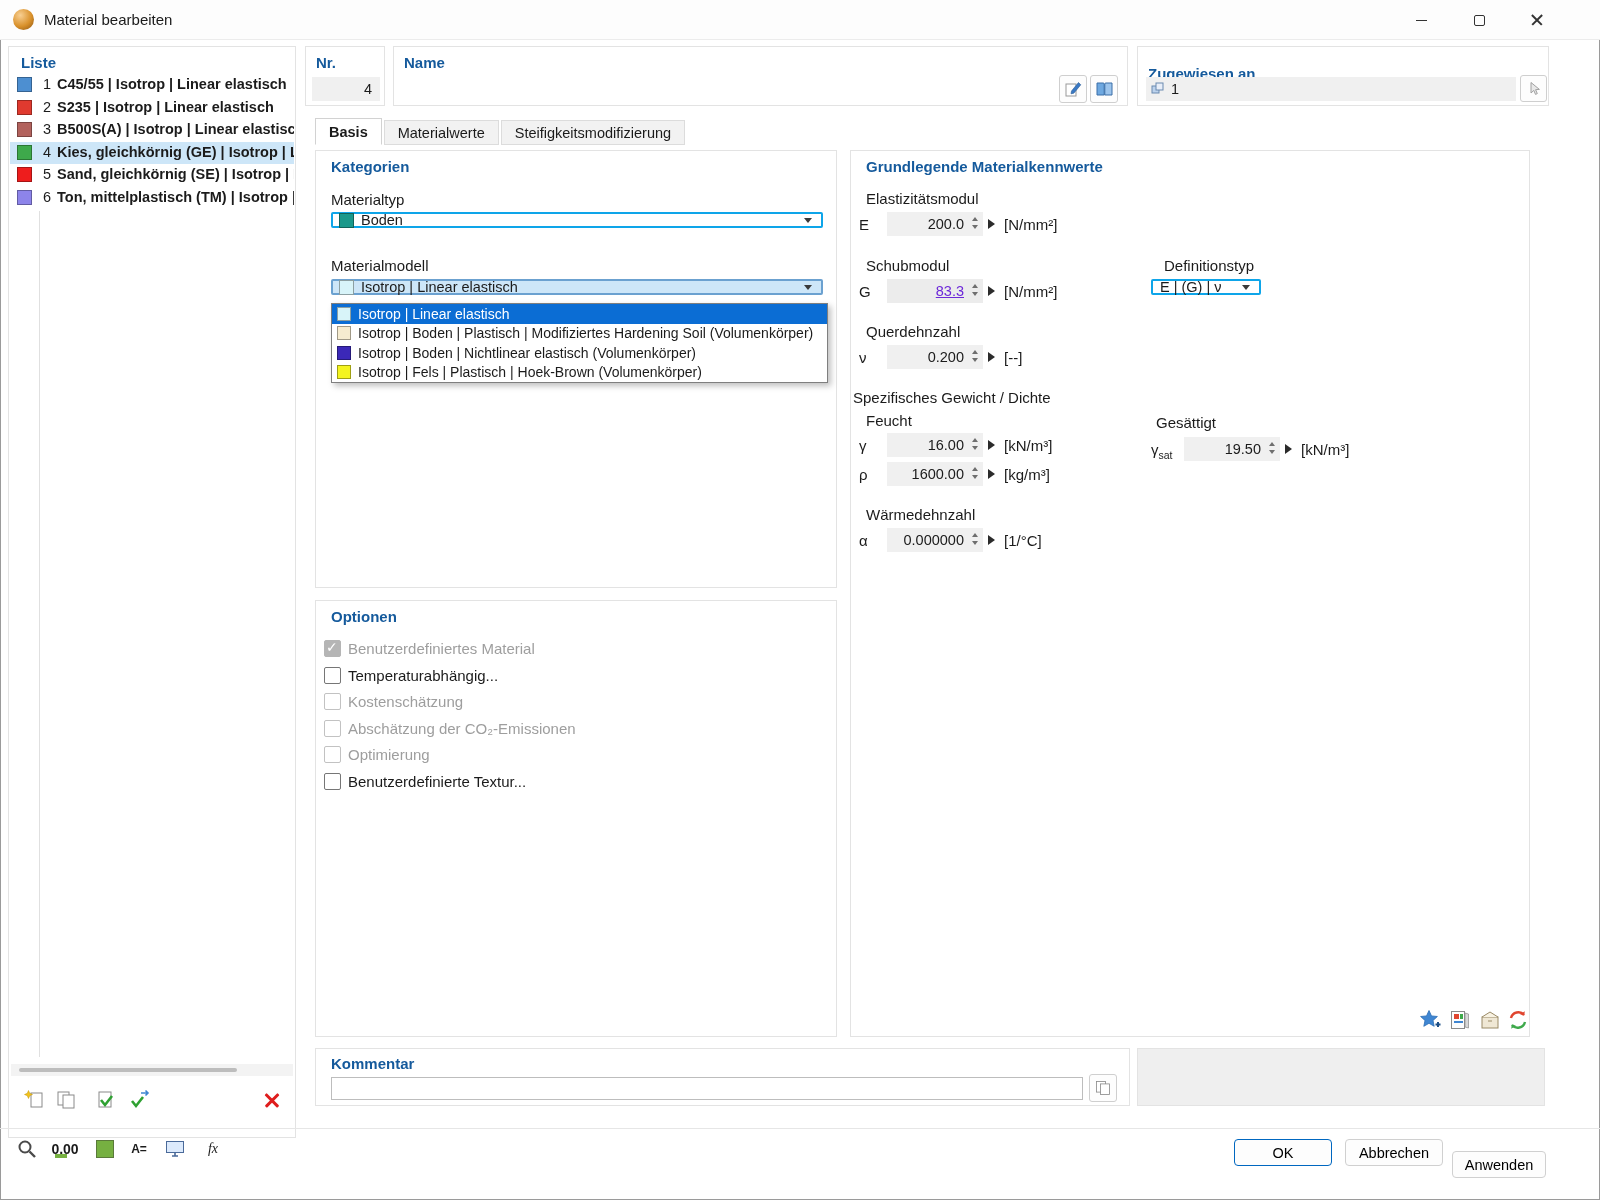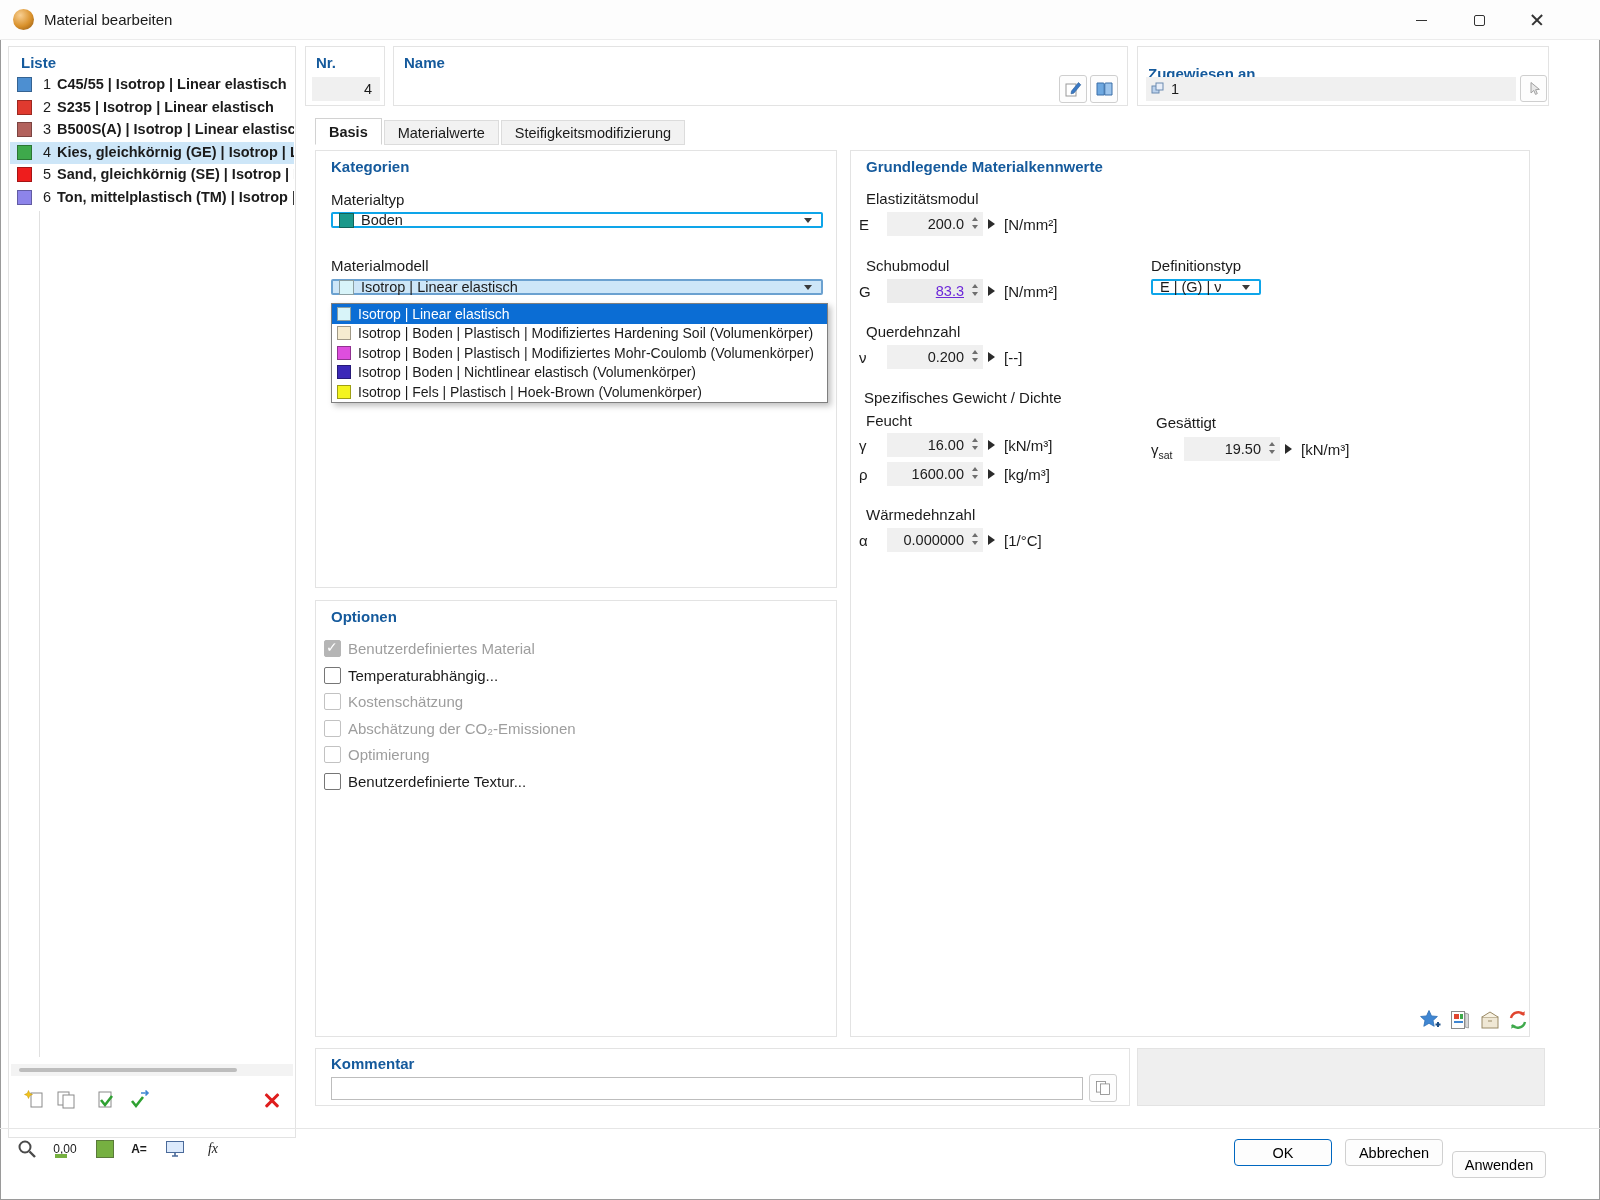--- a/index.html
+++ b/index.html
@@ -253,24 +253,20 @@
   <div class="pop" style="left:15px;top:152px;width:497px;">
     <div class="prow sel">
       <span class="sw" style="background-color: rgb(216, 244, 249);"></span>
       <span class="t">Isotrop | Linear elastisch</span>
     </div>
     <div class="prow">
       <span class="sw" style="background-color: rgb(246, 236, 208);"></span>
       <span class="t">Isotrop | Boden | Plastisch | Modifiziertes Hardening Soil (Volumenkörper)</span>
     </div>
     <div class="prow">
-      <span class="sw" style="background-color: rgb(222, 78, 222);"></span>
-      <span class="t">Isotrop | Boden | Plastisch | Modifiziertes Mohr-Coulomb (Volumenkörper)</span>
-    </div>
-    <div class="prow">
       <span class="sw" style="background-color: rgb(59, 40, 184);"></span>
       <span class="t">Isotrop | Boden | Nichtlinear elastisch (Volumenkörper)</span>
     </div>
     <div class="prow">
       <span class="sw" style="background-color: rgb(244, 244, 31);"></span>
       <span class="t">Isotrop | Fels | Plastisch | Hoek-Brown (Volumenkörper)</span>
     </div>
   </div>
 </div>
 
@@ -316,39 +312,39 @@
   <div class="spin dis" style="left:36px;top:128px;">
     <span class="v">83.3</span>
     <span class="ar">
         <i class="u"></i>
         <i class="d"></i>
       </span>
   </div>
   <span class="detail" style="left:137px;top:135px;"></span>
   <span class="unit" style="left:153px;top:132px;">[N/mm²]</span>
 
-  <div class="lbl abs" style="left:300px;top:106px;">Definitionstyp</div>
+  <div class="lbl abs" style="left:313px;top:106px;">Definitionstyp</div>
   <div class="combo" style="left:300px;top:128px;width:110px;">
     <span class="ct">E | (G) | ν</span>
     <span class="chev"></span>
   </div>
 
   <div class="lbl abs" style="left:15px;top:172px;">Querdehnzahl</div>
   <span class="sym" style="left:8px;top:198px;">ν</span>
   <div class="spin" style="left:36px;top:194px;">
     <span class="v">0.200</span>
     <span class="ar">
         <i class="u"></i>
         <i class="d"></i>
       </span>
   </div>
   <span class="detail" style="left:137px;top:201px;"></span>
   <span class="unit" style="left:153px;top:198px;">[--]</span>
 
-  <div class="lbl abs" style="left:13px;top:238px;">Spezifisches Gewicht / Dichte</div>
+  <div class="lbl abs" style="left:2px;top:238px;">Spezifisches Gewicht / Dichte</div>
   <div class="lbl abs" style="left:15px;top:261px;">Feucht</div>
   <div class="lbl abs" style="left:305px;top:263px;">Gesättigt</div>
 
   <span class="sym" style="left:8px;top:286px;">γ</span>
   <div class="spin" style="left:36px;top:282px;">
     <span class="v">16.00</span>
     <span class="ar">
         <i class="u"></i>
         <i class="d"></i>
       </span>
@@ -437,21 +433,21 @@
 
 <div class="sep"></div>
 
 <div class="fico" style="left:14px;top:1136px;">
   <svg width="22" height="22" viewBox="0 0 22 22">
     <circle cx="9" cy="9" r="5.5" fill="none" stroke="#4a4a4a" stroke-width="2"></circle>
     <path d="M13.5 13.5 L19 19" stroke="#4a4a4a" stroke-width="2.4"></path>
   </svg>
 </div>
 <div class="fico" style="left:52px;top:1136px;">
-  <span style="font-size:12px;font-weight:normal;">0,00</span>
+  <span style="font-size:14px;font-weight:bold;">0,00</span>
   <span class="abs" style="left: 3px; top: 18px; width: 12px; height: 4px; background-color: rgb(118, 176, 65);"></span>
 </div>
 <div class="fico" style="left:92px;top:1136px;">
   <span style="width: 18px; height: 18px; border: 1px solid rgb(90, 122, 58); display: inline-block; background-color: rgb(118, 176, 65);"></span>
 </div>
 <div class="fico" style="left:126px;top:1136px;">
   <span style="font-size:12px;font-weight:bold;">A=</span>
 </div>
 <div class="fico" style="left:162px;top:1136px;">
   <svg width="22" height="22" viewBox="0 0 22 22">

